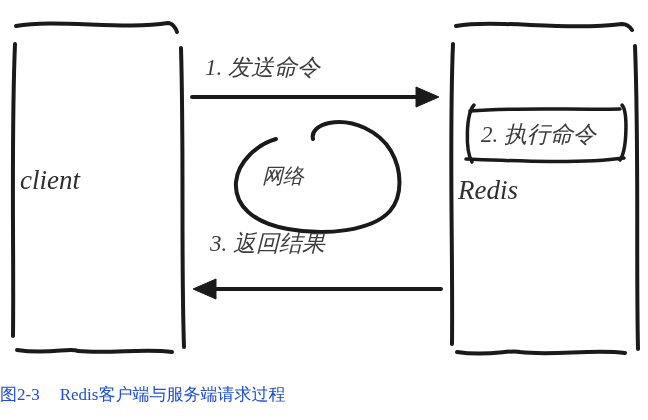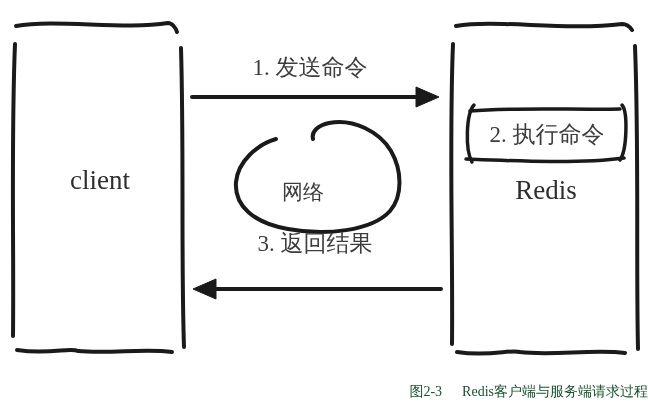--- a/index.html
+++ b/index.html
@@ -10,33 +10,33 @@
     width: 648px; height: 420px;
     background: var(--bg);
     overflow: hidden;
     font-family: "Liberation Serif", serif;
   }
   svg.sketch { position:absolute; left:0; top:0; width:648px; height:420px; }
   svg.sketch path.ink { stroke: var(--ink); fill: none; stroke-linecap: round; }
   svg.sketch polygon.ink-fill { fill: var(--ink); stroke: var(--ink); }
   .label {
     position:absolute;
-    text-align:center;
     color: var(--text);
     line-height: 1.1;
     white-space: nowrap;
+    font-style: italic;
   }
   .serif-label { font-family:"Liberation Serif", serif; font-size:27px; color:#2e2e2e; }
   .hand-label  { font-family:"Liberation Serif", serif; font-size:23px; color:#3d3d3d; }
   .net-label   { font-family:"Liberation Serif", serif; font-size:21px; color:#3d3d3d; }
   .caption {
     position:absolute; left:0; top:383px; width:648px;
-    text-align:right;
+    text-align:left;
     font-family:"Liberation Serif", serif;
-    font-size:14px; color:#14532d;
+    font-size:17px; color:#1d4ed8;
   }
   .caption .cap-title { margin-left:20px; }
 </style>
 </head>
 <body>
 
 <div class="figure">
 
   <svg class="sketch" viewBox="0 0 648 420">
 
@@ -75,23 +75,23 @@
       <path class="ink" stroke-width="4" d="M276,139 C258,144 238,161 236,182 C234,206 254,223 288,229 C325,236 372,231 390,211 C403,196 402,170 391,151 C380,132 353,118 329,123 C319,125 311,131 313,139"></path>
     </g>
   </svg>
 
   <div class="label serif-label" style="left:458px; top:176px; width:176px;">Redis</div>
 
   <div class="label serif-label" style="left:20px; top:166px; width:160px;">client</div>
 
   <div class="label hand-label" style="left:205px; top:55px; width:210px;">1. 发送命令</div>
 
-  <div class="label hand-label" style="left:468px; top:122px; width:158px;">2. 执行命令</div>
+  <div class="label hand-label" style="left:481px; top:122px; width:158px;">2. 执行命令</div>
 
   <div class="label hand-label" style="left:210px; top:231px; width:210px;">3. 返回结果</div>
 
-  <div class="label net-label" style="left:262px; top:165px; width:82px;margin-top:16px;">网络</div>
+  <div class="label net-label" style="left:262px; top:165px; width:82px;">网络</div>
 
   <div class="caption">
     <span>图2-3</span><span class="cap-title">Redis客户端与服务端请求过程</span>
   </div>
 
 </div>
 
 </body></html>

